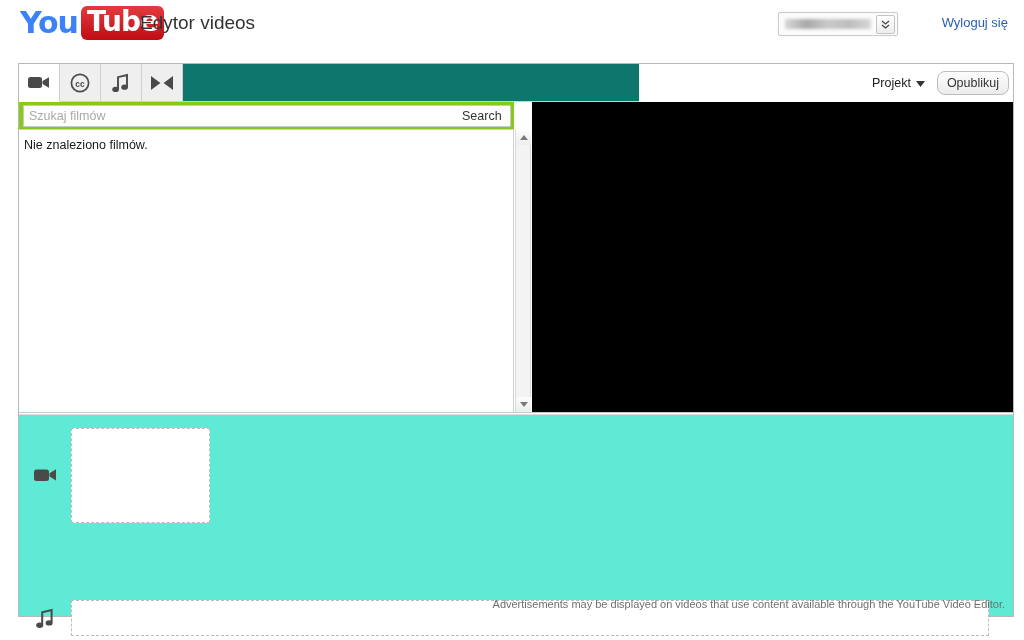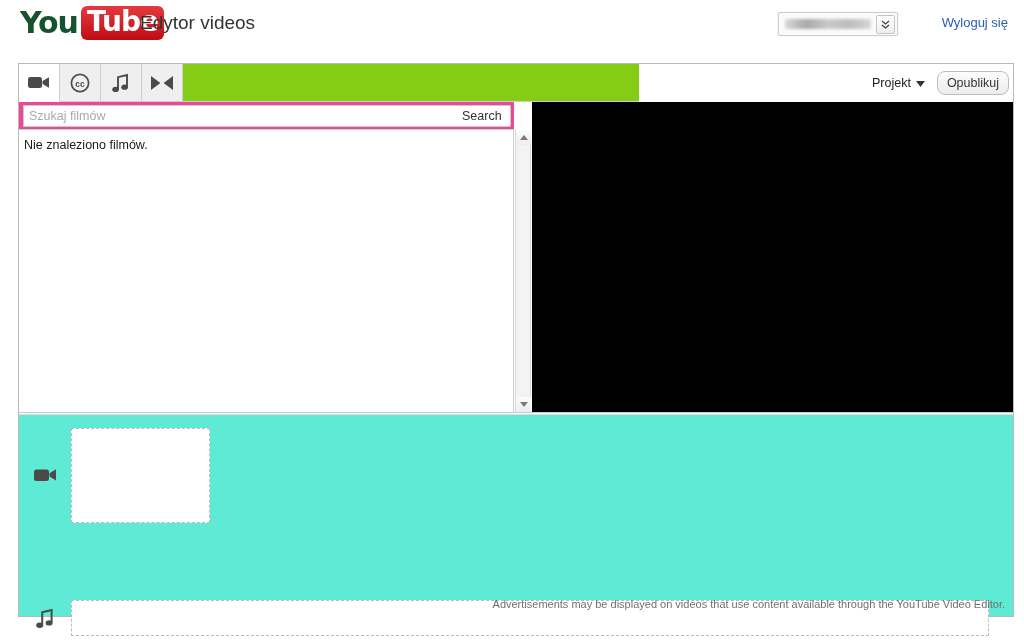--- a/index.html
+++ b/index.html
@@ -23,21 +23,21 @@
   #logo-wrap {
     position: absolute;
     left: 20px; top: 6px;
     display: flex;
     align-items: center;
   }
   .yt-you {
     font-family: "DejaVu Sans", sans-serif;
     font-weight: bold;
     font-size: 30px;
-    color: #14532d;
+    color: #3b82f6;
     letter-spacing: -1px;
     line-height: 30px;
   }
   .yt-tube {
     display: inline-block;
     background: #cc181e;
     background: linear-gradient(#e33b40, #c00c13);
     color: #ffffff;
     font-family: "DejaVu Sans", sans-serif;
     font-weight: bold;
@@ -107,21 +107,21 @@
     position: absolute;
     left: 0; top: 0;
     width: 994px; height: 348px;
   }
 
   
   #tabstrip {
     position: absolute;
     left: 0; top: 0;
     width: 620px; height: 38px;
-    background: #84cc16;
+    background: #0f766e;
     border-bottom: 1px solid #cfcfcf;
     box-sizing: border-box;
     display: flex;
   }
   .tab {
     width: 41px; height: 37px;
     border-right: 1px solid #cfcfcf;
     box-sizing: border-box;
     display: flex; align-items: center; justify-content: center;
     cursor: pointer;
@@ -175,21 +175,21 @@
     cursor: pointer;
     font-family: "Liberation Sans", sans-serif;
     white-space: nowrap;
   }
 
   
   #searchbar {
     position: absolute;
     left: 0; top: 38px;
     width: 495px; height: 28px;
-    background: #ec4899;
+    background: #84cc16;
     display: flex;
     align-items: center;
     border-bottom: 1px solid #cfcfcf;
     box-sizing: border-box;
   }
   #search-input {
     width: 432px; height: 22px;
     margin: 0 3px 0 4px;
     border: 1px solid #c9c9c9;
     font-size: 12.5px;

